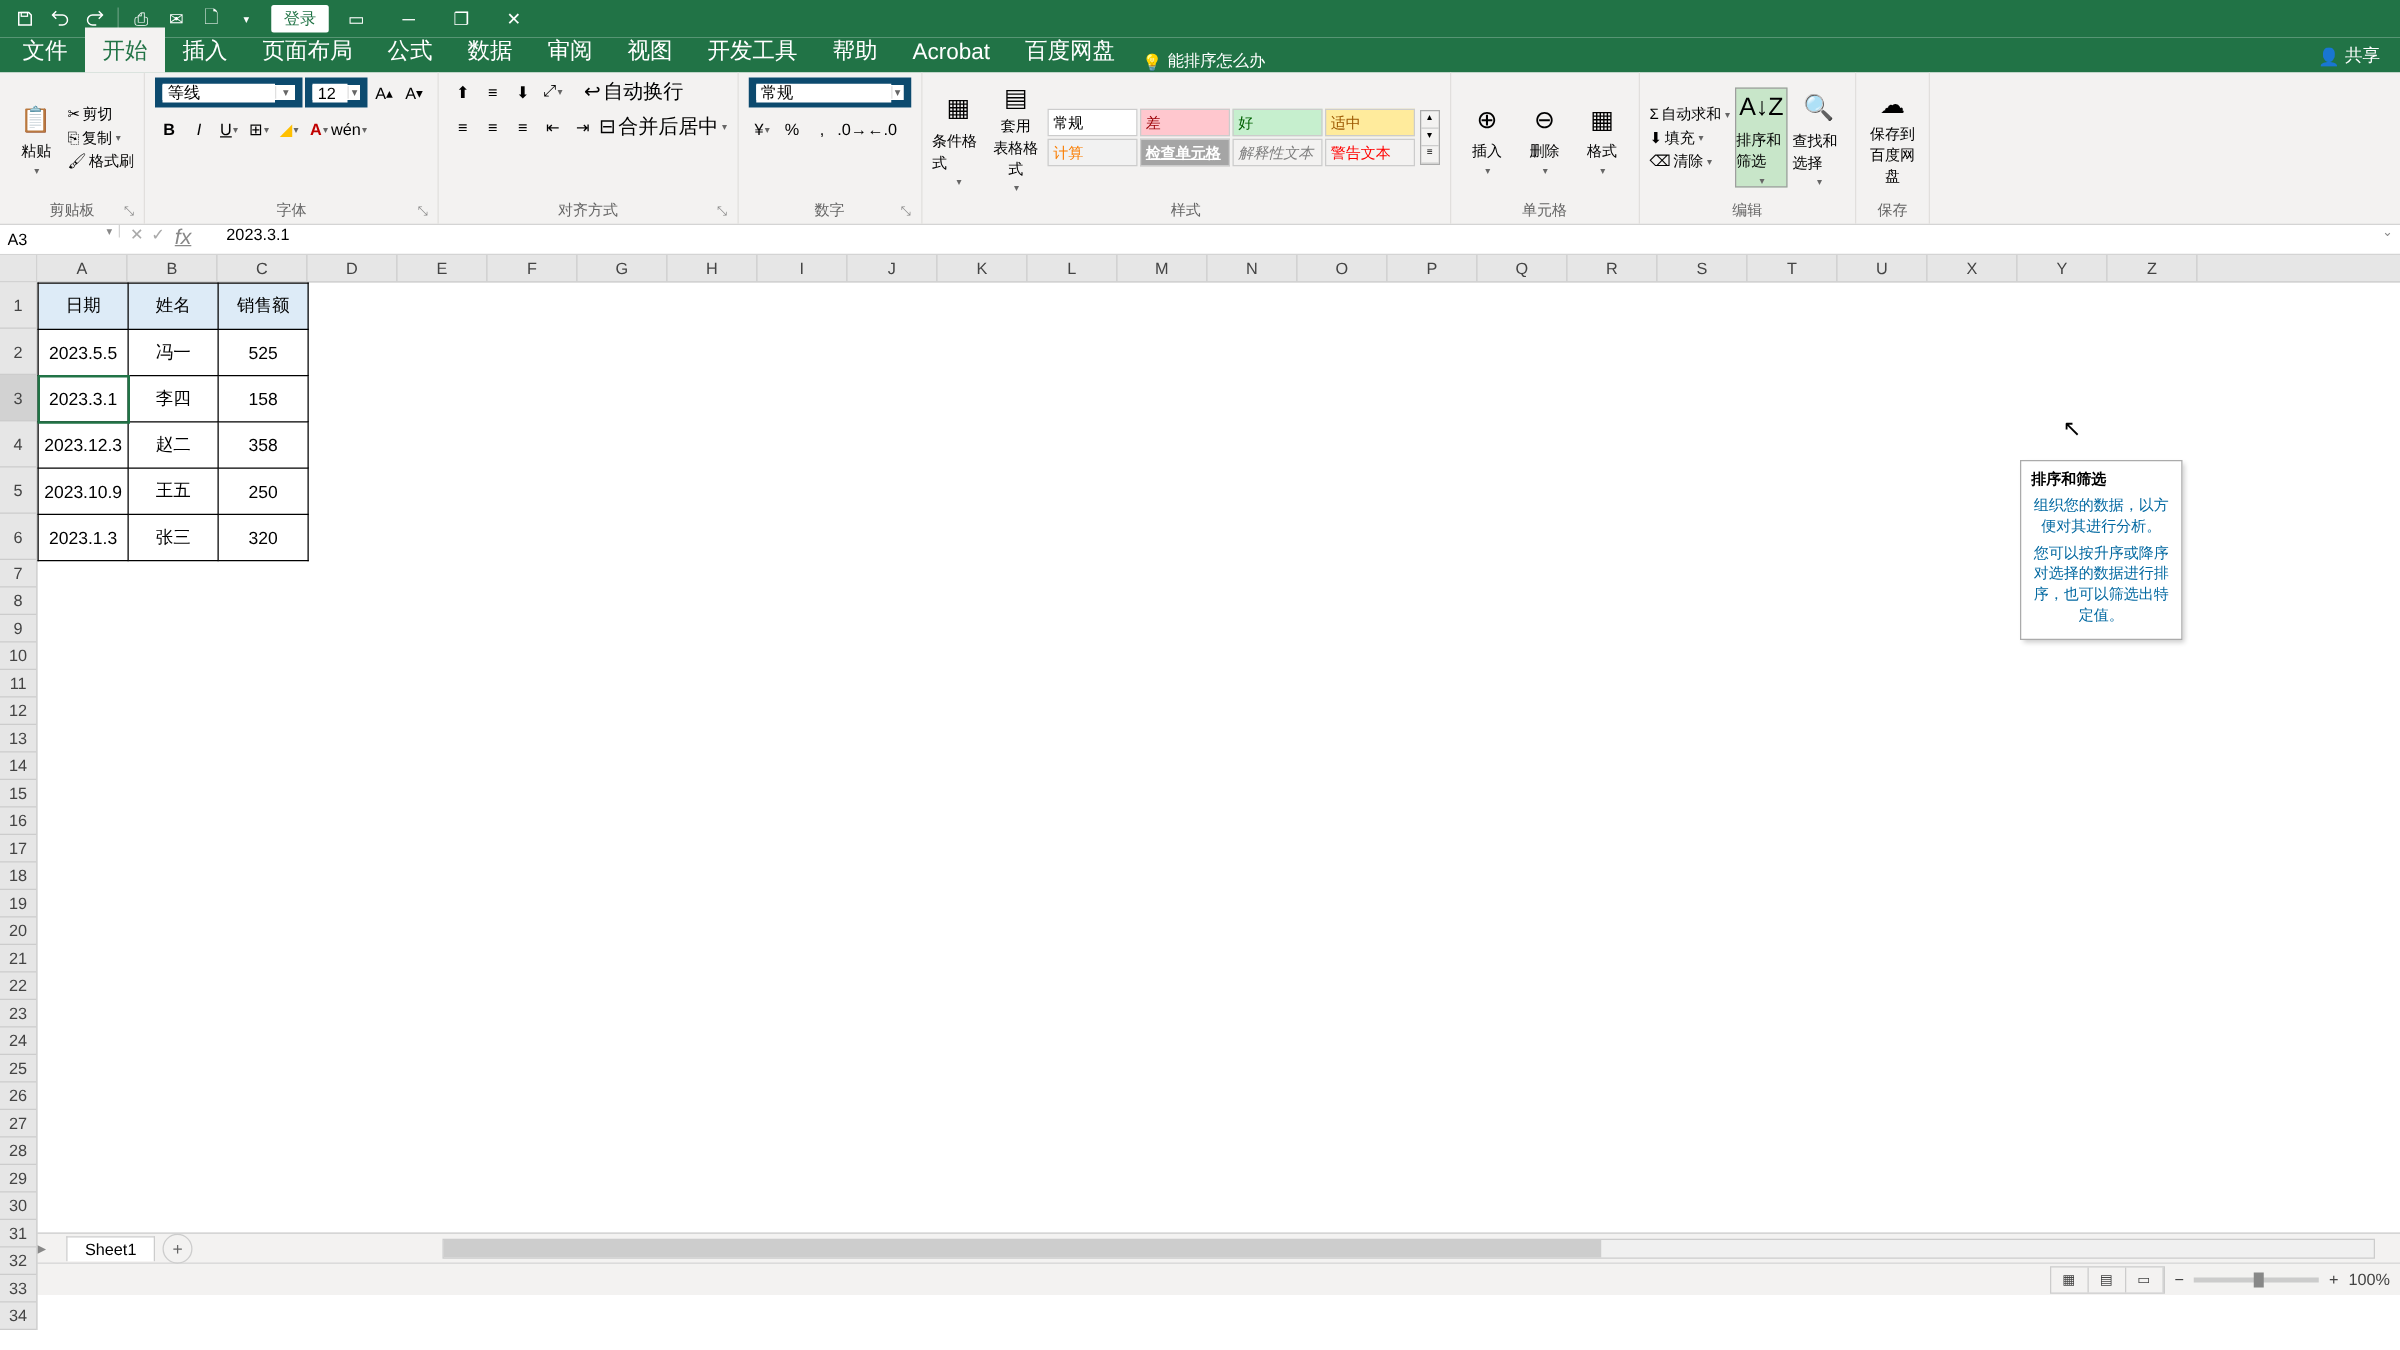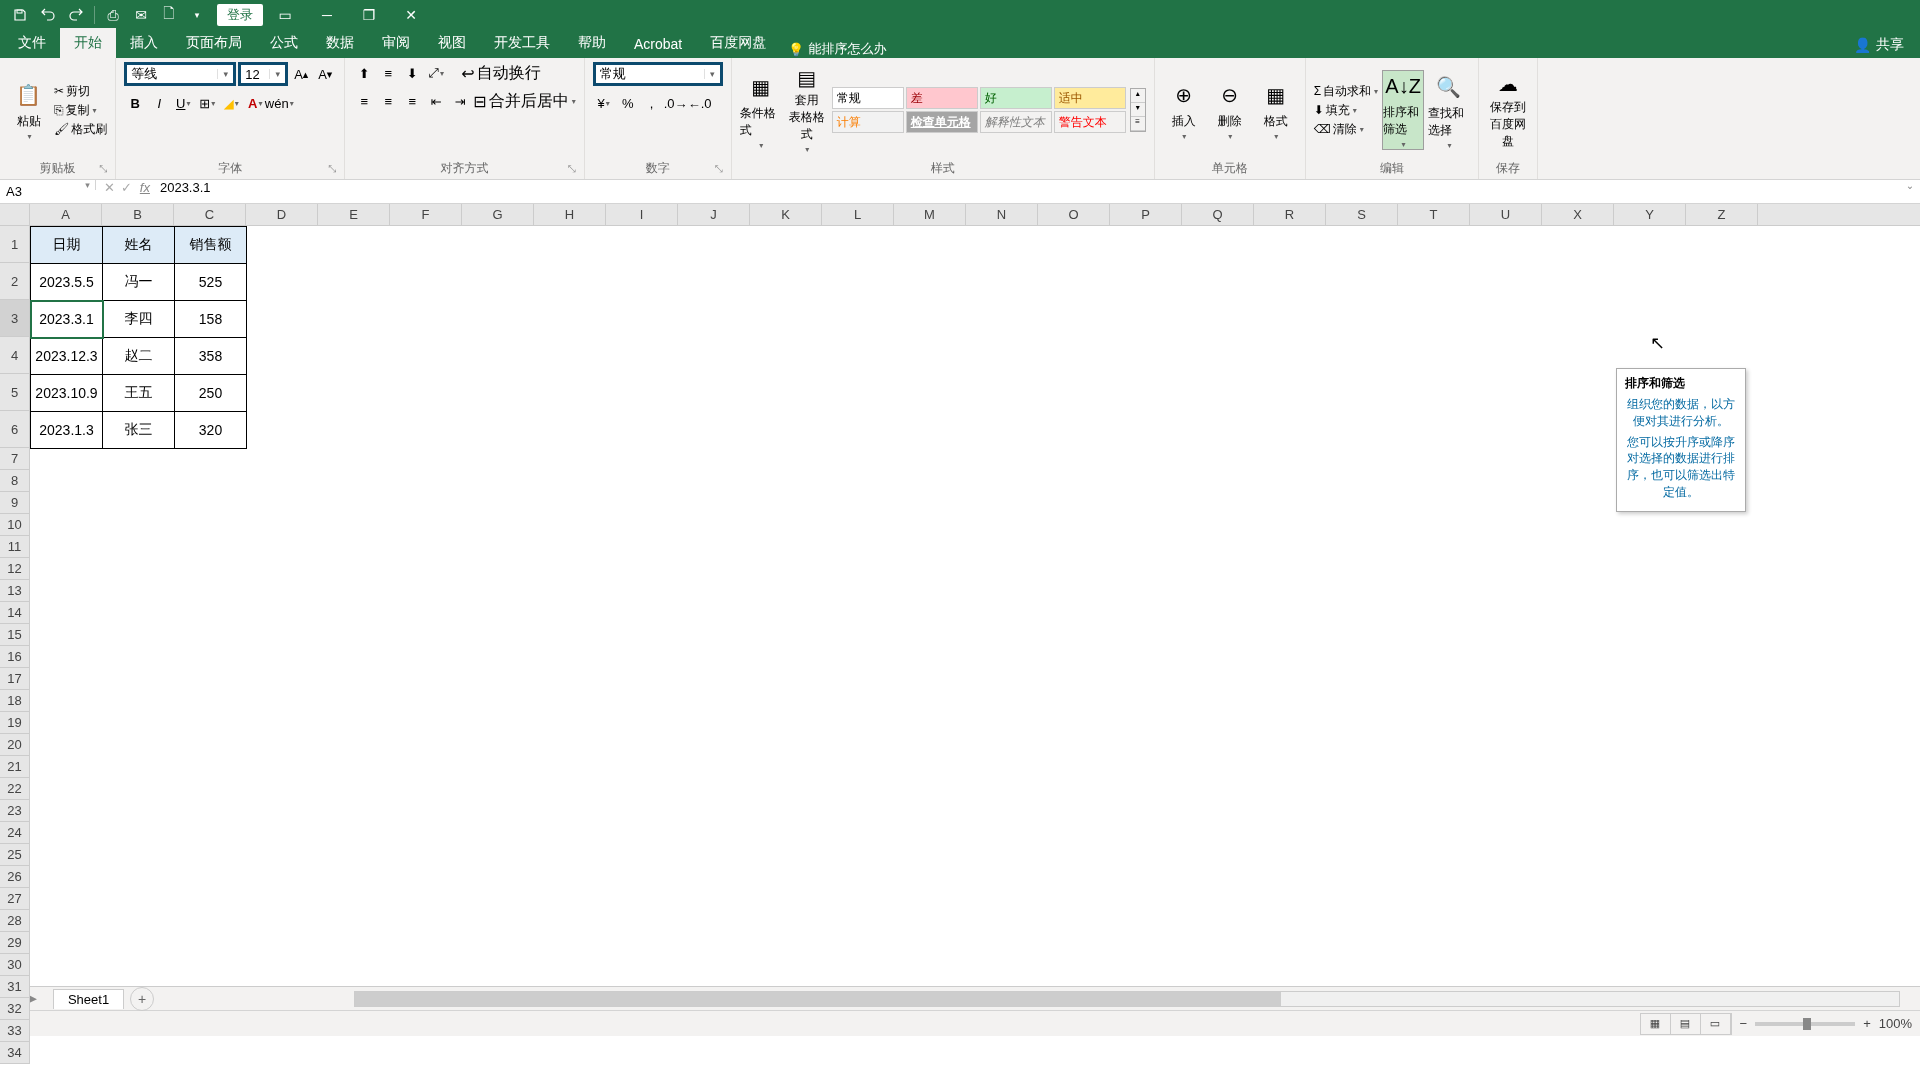--- a/index.html
+++ b/index.html
@@ -8,41 +8,41 @@
 .titlebar { background: #217346; height: 30px; display: flex; align-items: center; color: #fff; font-size: 14px; }
 .qat { display: flex; align-items: center; gap: 4px; padding: 0 8px; }
 .qat-btn { width: 24px; height: 24px; display: flex; align-items: center; justify-content: center; cursor: pointer; }
 .qat-sep { width: 1px; height: 18px; background: rgba(255,255,255,0.3); margin: 0 2px; }
 .title-center { flex: 1; text-align: center; font-size: 14px; }
 .title-right { display: flex; align-items: center; gap: 2px; padding-right: 4px; }
 .login-btn { background: #fff; color: #217346; padding: 2px 10px; font-size: 13px; border-radius: 2px; }
 .win-btn { width: 40px; height: 30px; display: flex; align-items: center; justify-content: center; }
 
 .tabbar { background: #217346; height: 28px; display: flex; align-items: flex-end; padding-left: 4px; }
-.tab { padding: 6px 14px; color: #fff; font-size: 14px; cursor: pointer; }
+.tab { padding: 6px 14px; color: #fff; font-size: 18px; cursor: pointer; }
 .tab.active { background: #f3f2f1; color: #217346; }
 .tab.file { color: #fff; }
 .tellme { display: flex; align-items: center; color: #fff; font-size: 13px; margin-left: 8px; gap: 4px; }
 .share { margin-left: auto; color: #fff; font-size: 14px; padding: 4px 16px; display: flex; align-items: center; gap: 4px; }
 
 .ribbon { background: #f3f2f1; height: 122px; border-bottom: 1px solid #d4d4d4; display: flex; }
 .rgroup { border-right: 1px solid #e1dfdd; padding: 4px 8px 2px; display: flex; flex-direction: column; }
 .rgroup-body { flex: 1; display: flex; align-items: center; gap: 4px; }
 .rgroup-label { text-align: center; font-size: 12px; color: #666; padding-top: 2px; position: relative; }
 .rgroup-label .launcher { position: absolute; right: 0; bottom: 2px; font-size: 10px; color: #888; }
 
 .big-btn { display: flex; flex-direction: column; align-items: center; justify-content: center; width: 42px; height: 80px; font-size: 12px; gap: 2px; }
 .big-btn.pressed { background: #c8e6c9; border: 1px solid #9e9e9e; }
 .icon-box { width: 32px; height: 32px; display: flex; align-items: center; justify-content: center; font-size: 20px; }
 .vstack { display: flex; flex-direction: column; gap: 2px; font-size: 12px; }
 .hstack { display: flex; align-items: center; gap: 2px; }
 .small-btn { width: 22px; height: 22px; display: flex; align-items: center; justify-content: center; font-size: 13px; }
 .dd { font-size: 8px; color: #666; margin-left: 1px; }
 
-.font-combo { display: flex; align-items: center; border: 3px solid #0c4a6e; background: #fff; height: 24px; }
+.font-combo { display: flex; align-items: center; border: 6px solid #0c4a6e; background: #fff; height: 24px; }
 .font-combo input { border: none; outline: none; padding: 0 4px; font-size: 13px; width: 90px; }
 .font-combo .arrow { width: 16px; text-align: center; font-size: 9px; color: #666; border-left: 1px solid #e0e0e0; }
 
 .style-gallery { display: flex; flex-direction: column; gap: 2px; }
 .style-row { display: flex; gap: 2px; }
 .style-cell { width: 72px; height: 22px; font-size: 12px; display: flex; align-items: center; padding: 0 4px; border: 1px solid #ccc; }
 .style-cell.normal { background: #fff; }
 .style-cell.bad { background: #ffc7ce; color: #9c0006; }
 .style-cell.good { background: #c6efce; color: #006100; }
 .style-cell.neutral { background: #ffeb9c; color: #9c5700; }
@@ -50,21 +50,21 @@
 .style-cell.check { background: #a5a5a5; color: #fff; font-weight: bold; text-decoration: underline; }
 .style-cell.explain { font-style: italic; color: #7f7f7f; }
 .style-cell.warning { color: #ff0000; }
 .gallery-scroll { display: flex; flex-direction: column; border: 1px solid #ababab; }
 .gallery-scroll div { width: 14px; height: 14px; font-size: 8px; text-align: center; border-bottom: 1px solid #ccc; }
 
 .namebox-bar { height: 24px; border-bottom: 1px solid #d4d4d4; display: flex; align-items: flex-start; background: #fff; }
 .namebox { width: 80px; border: none; padding: 0 6px; font-size: 13px; height: 100%; }
 .namebox-dd { width: 16px; border-right: 1px solid #d4d4d4; text-align: center; font-size: 9px; color: #888; }
 .fx-btns { display: flex; gap: 6px; padding: 0 8px; color: #aaa; font-size: 13px; }
-.fx-label { font-style: italic; color: #888; margin-right: 6px; font-size: 13px; text-decoration: underline; }
+.fx-label { font-style: italic; color: #888; margin-right: 24px; font-size: 17px; text-decoration: underline; }
 .formula-input { flex: 1; border: none; outline: none; font-size: 13px; padding: 0 4px; }
 .formula-expand { width: 20px; text-align: center; color: #888; font-size: 10px; }
 
 .grid-area { position: relative; height: 782px; display: flex; }
 .corner { width: 30px; height: 22px; background: #e6e6e6; border-right: 1px solid #ccc; border-bottom: 1px solid #ccc; }
 .col-headers { display: flex; height: 22px; background: #e6e6e6; border-bottom: 1px solid #ccc; }
 .ch { border-right: 1px solid #ccc; text-align: center; font-size: 13px; color: #444; line-height: 22px; }
 .row-headers { width: 30px; background: #e6e6e6; border-right: 1px solid #ccc; }
 .rh { height: 22px; border-bottom: 1px solid #ccc; text-align: center; font-size: 13px; color: #444; line-height: 22px; }
 .rh.tall { height: 37px; line-height: 37px; }

